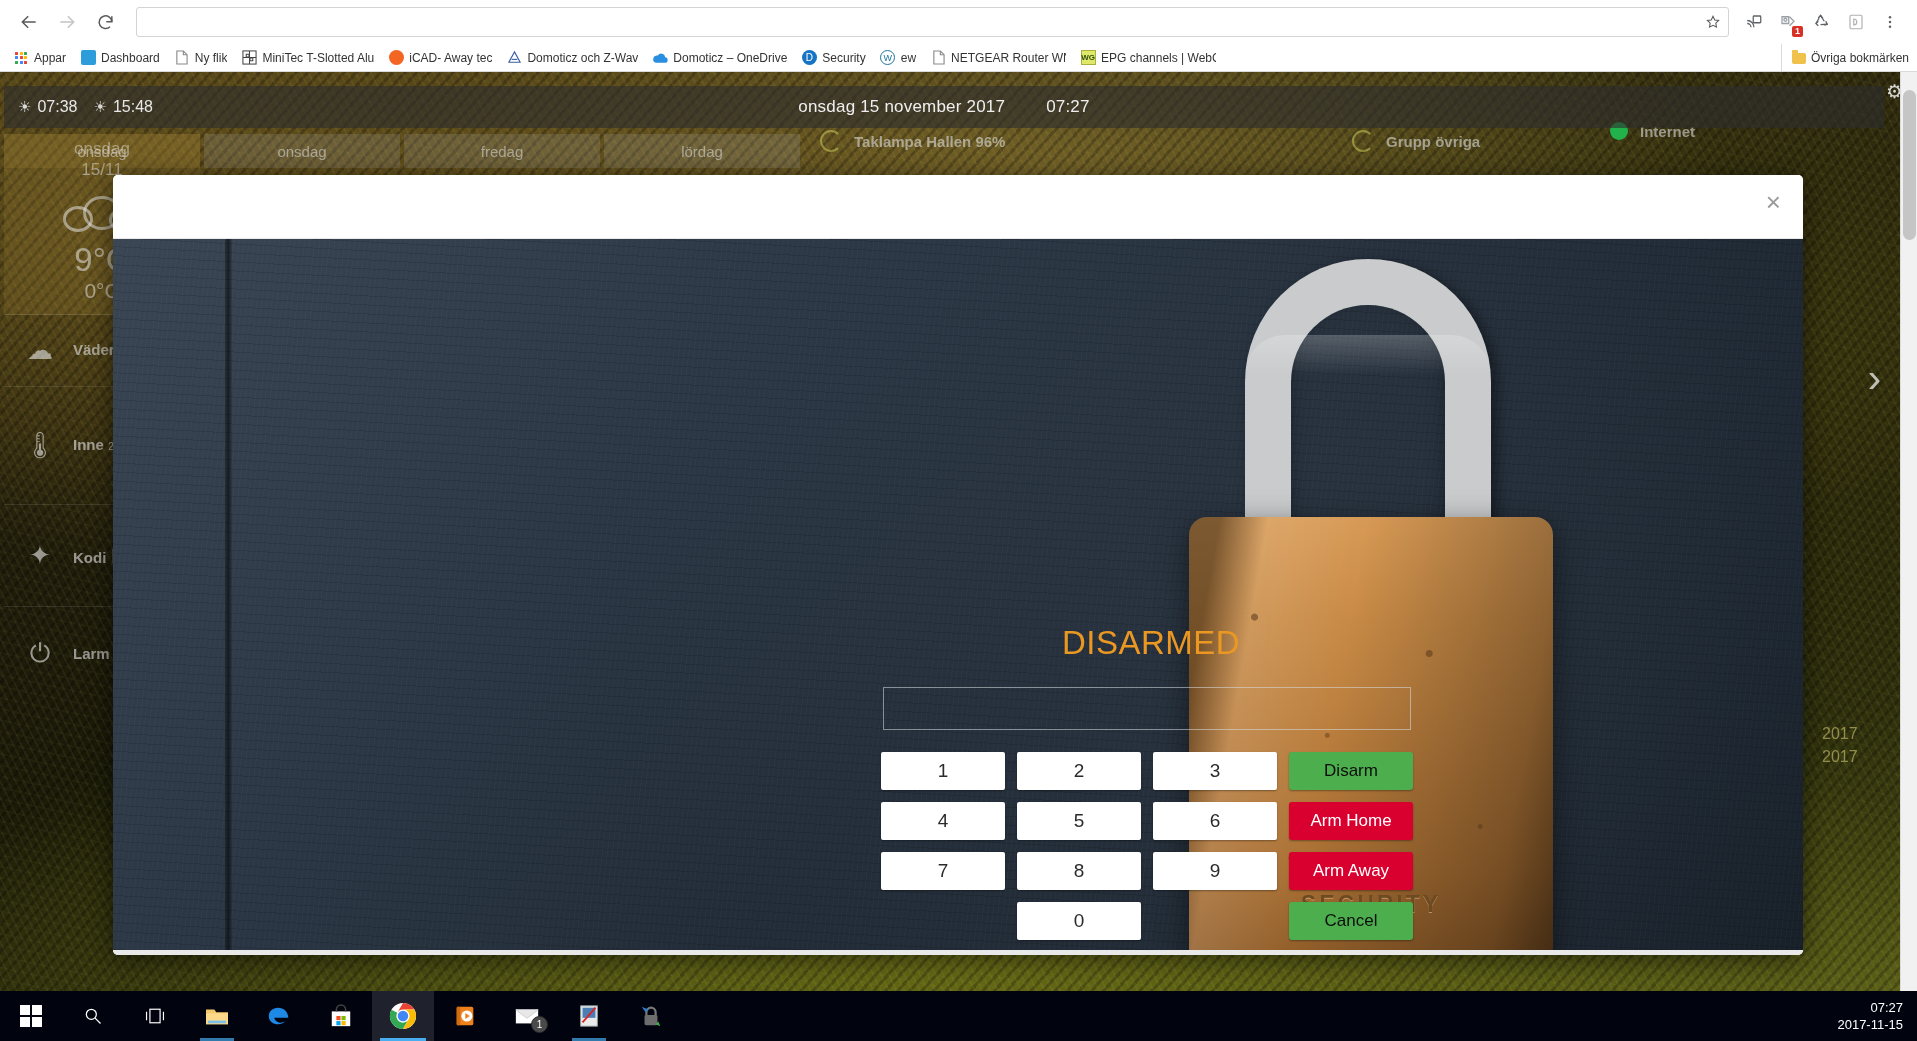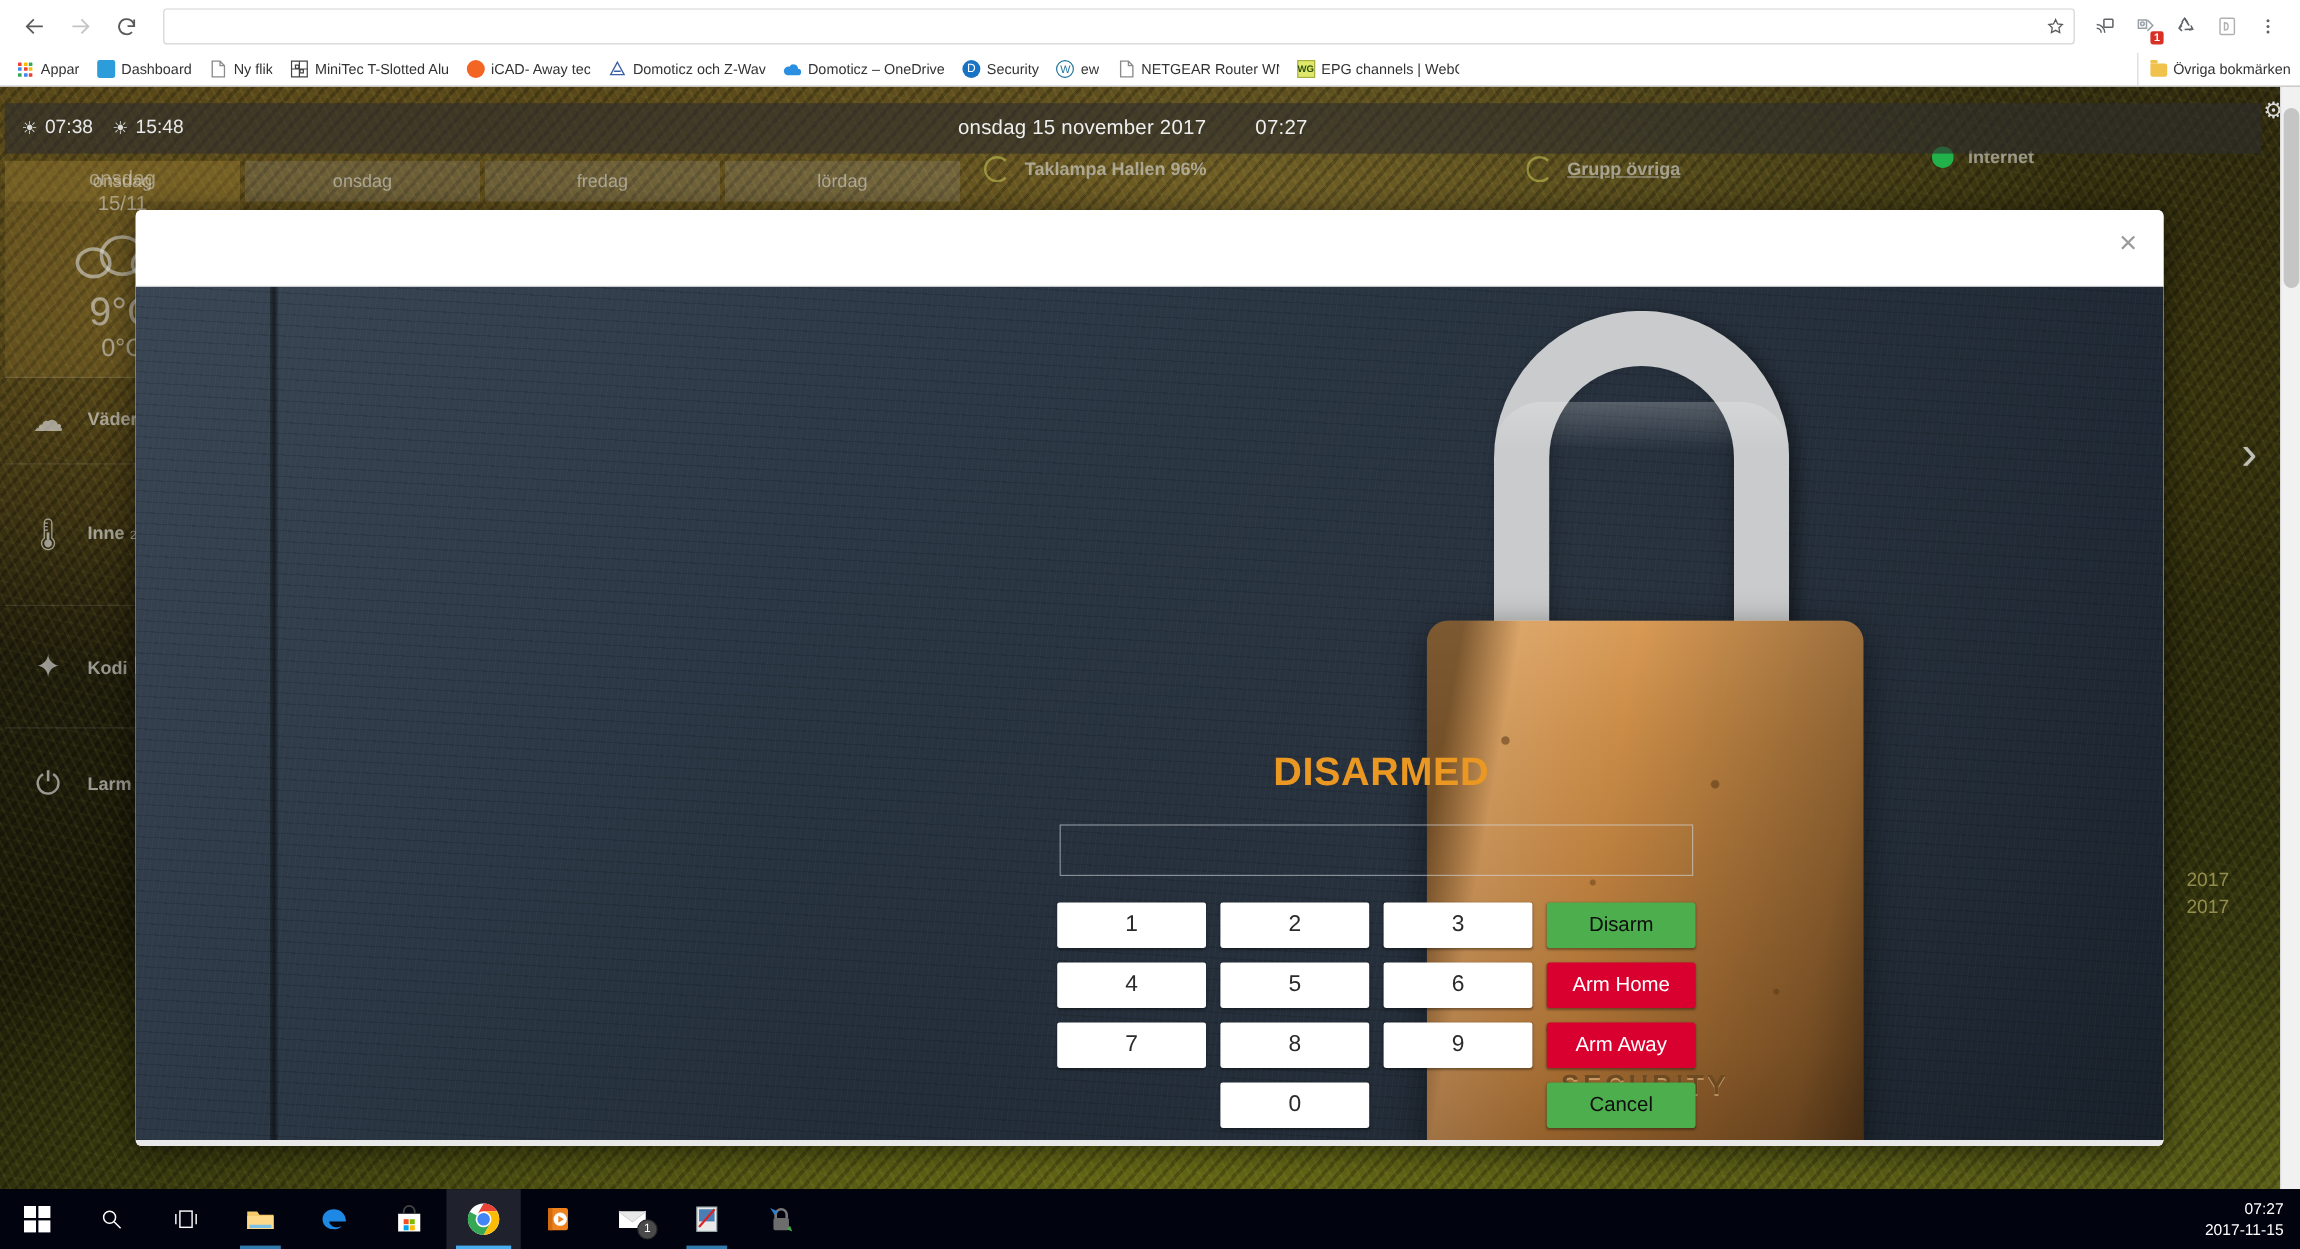--- a/index.html
+++ b/index.html
@@ -244,21 +244,21 @@
   #brand { position:absolute; left:386px; top:553px; z-index:3; }
   #brand .l1 { font-size:44px; line-height:58px; font-weight:bold; color:#eb9823; }
   #brand .l2 { font-size:44px; line-height:58px; font-weight:bold; }
   #brand .l2 .w { color:#f3f3f3; }
   #brand .l2 .o { color:#eb9823; }
 
   
   #panel { position:absolute; left:768px; top:385px; width:540px; z-index:3; }
   #panel-status {
     text-align:center; font-size:33px; color:#eb9823;
-    margin-bottom:25px; letter-spacing:.5px;font-weight:bold;
+    margin-bottom:25px; letter-spacing:.5px;
   }
   #pin-input {
     width:528px; height:43px; background:transparent;
     border:1px solid rgba(215,220,225,.55);
     margin: 0 0 22px 2px;
   }
   .kp-row { display:flex; gap:12px; margin-bottom:12px; }
   .kp-key {
     width:124px; height:38px; background:#ffffff; color:#2b2b2b;
     display:flex; align-items:center; justify-content:center;
@@ -380,21 +380,21 @@
       <span class="sb-txt">
         <span class="t">Larm</span>
       </span>
     </div>
   </div>
 
   <div class="bgw" style="left:820px; top:58px;">
     <span class="ring"></span>
     <span>Taklampa Hallen 96%</span>
   </div>
-  <div class="bgw" style="left:1272px; top:58px;text-decoration:underline;">
+  <div class="bgw" style="left:1352px; top:58px;">
     <span class="ring"></span>
     <span>Grupp övriga</span>
   </div>
   <div class="bgw" style="left:1610px; top:50px;">
     <span class="dot-green"></span>
     <span>Internet</span>
   </div>
 
   <div class="bg-date" style="left:1822px; top:653px;">2017</div>
   <div class="bg-date" style="left:1822px; top:676px;">2017</div>

